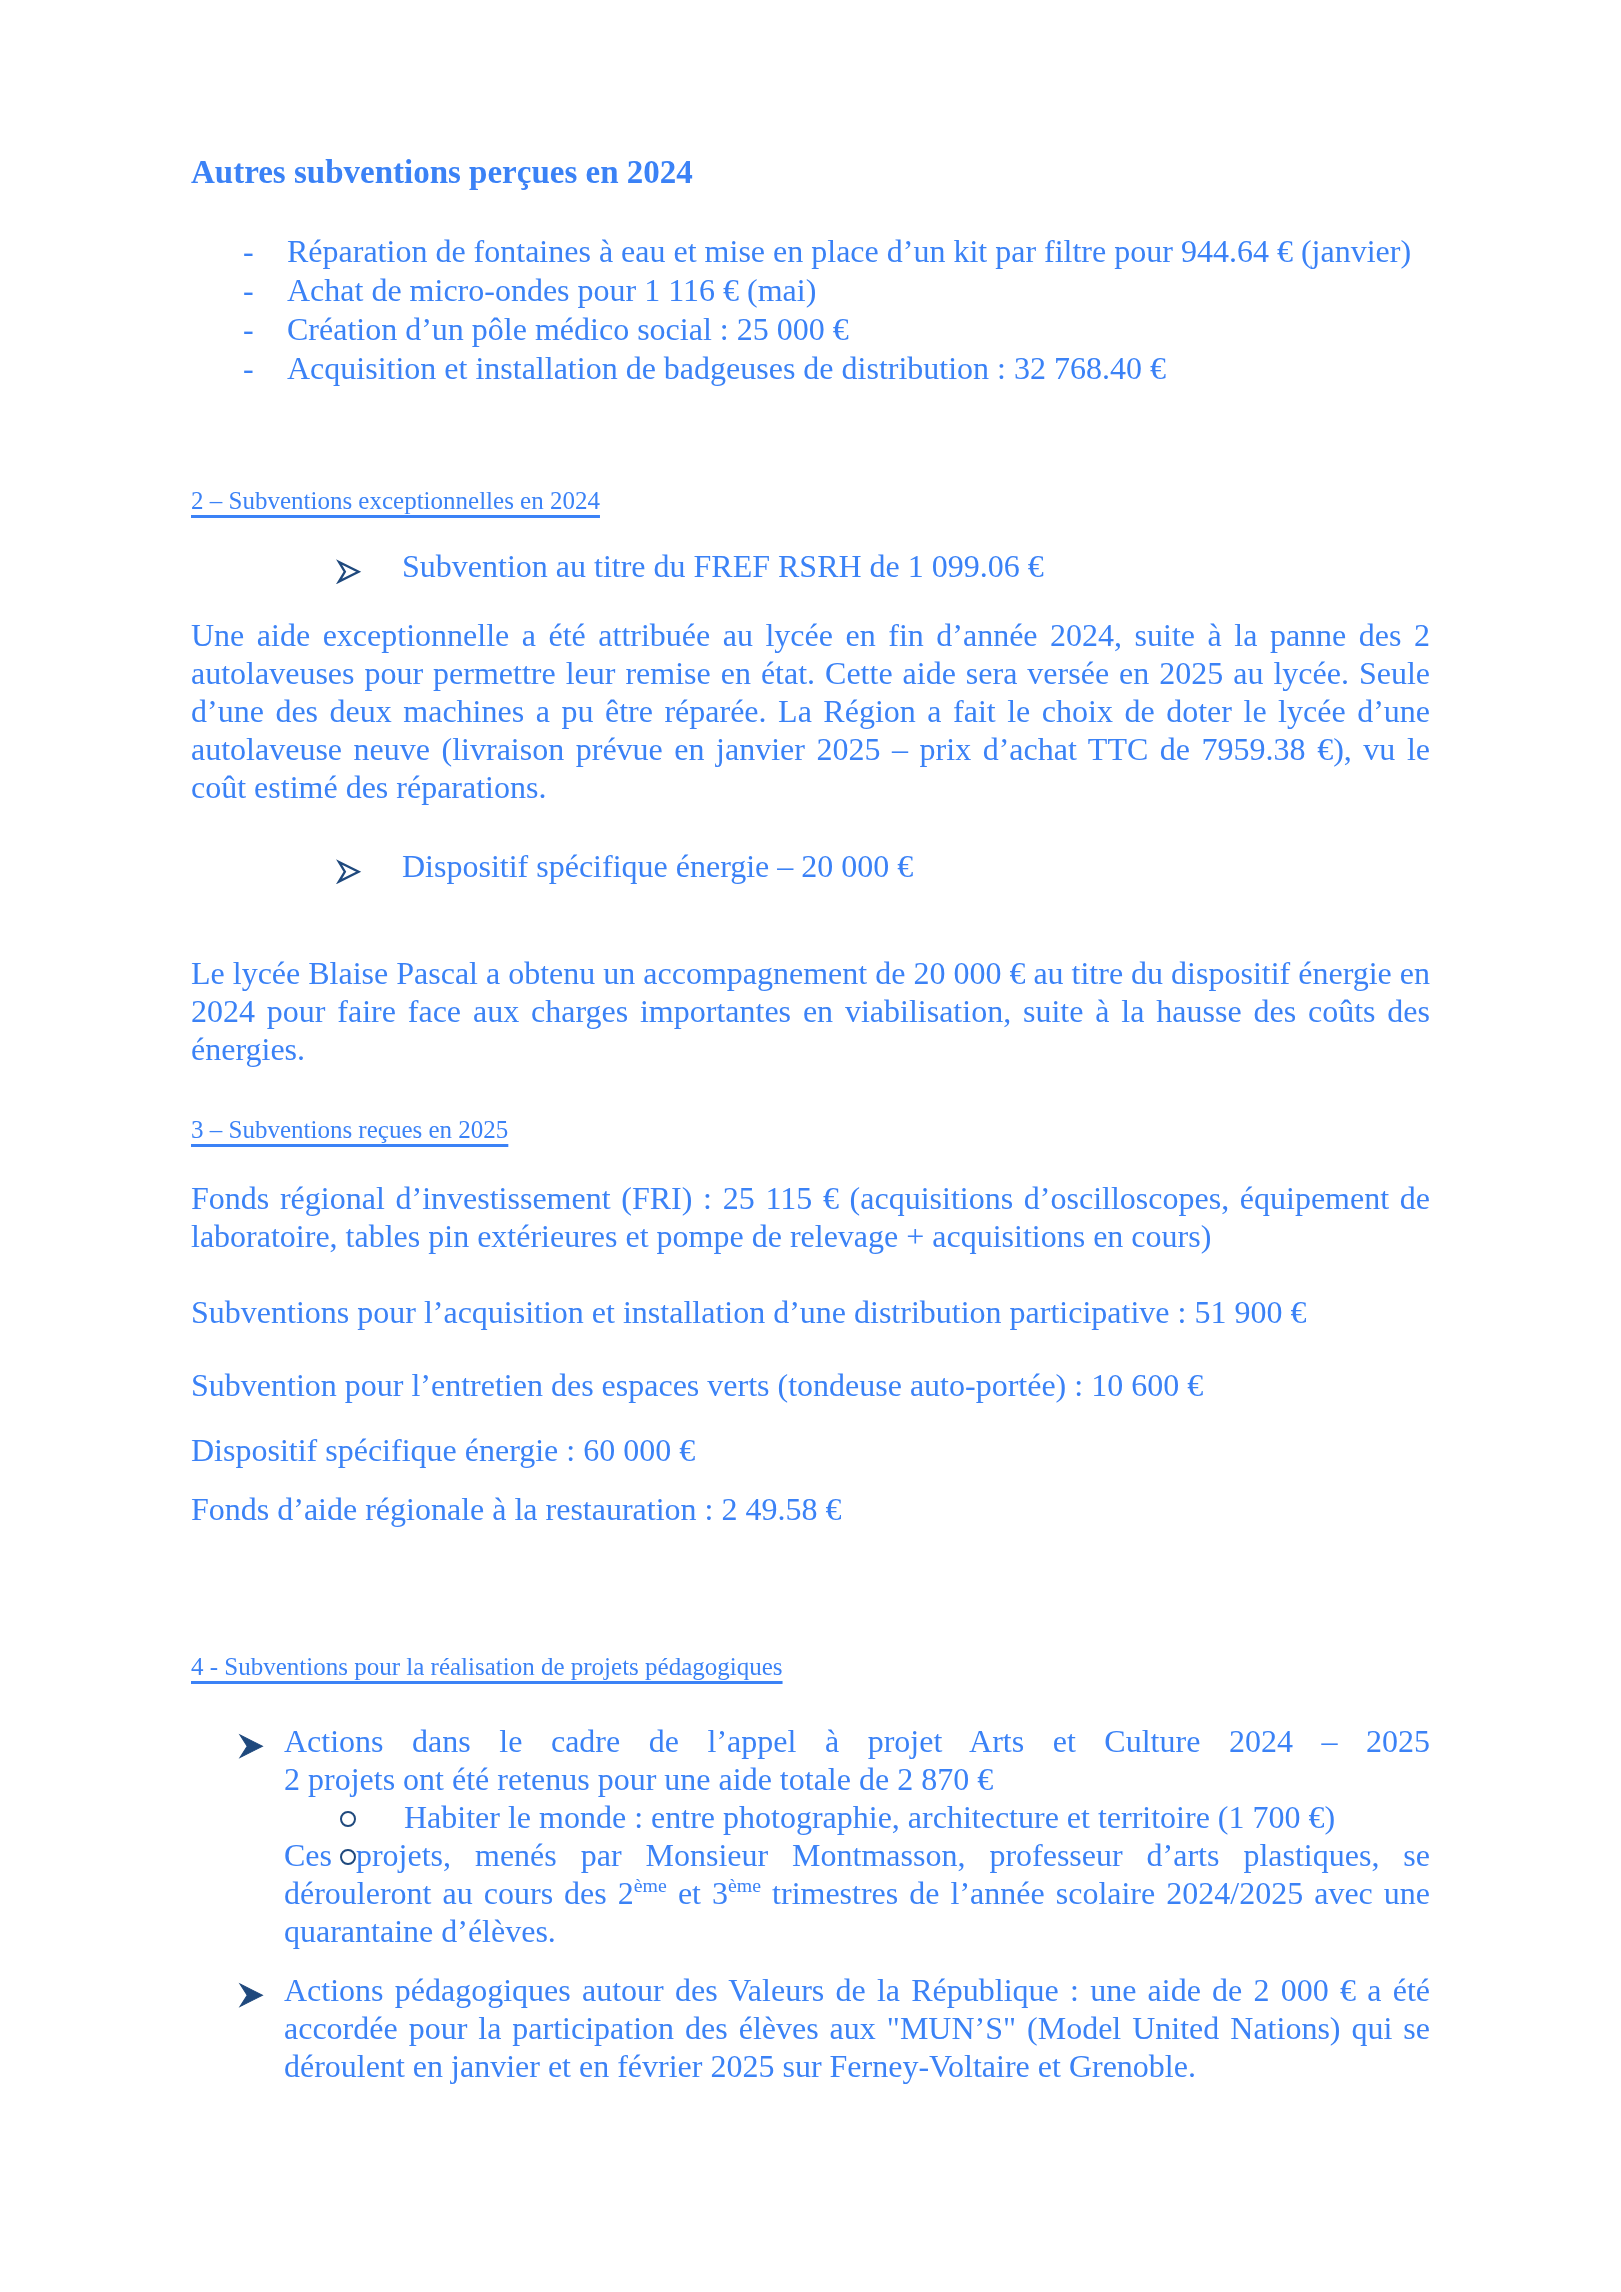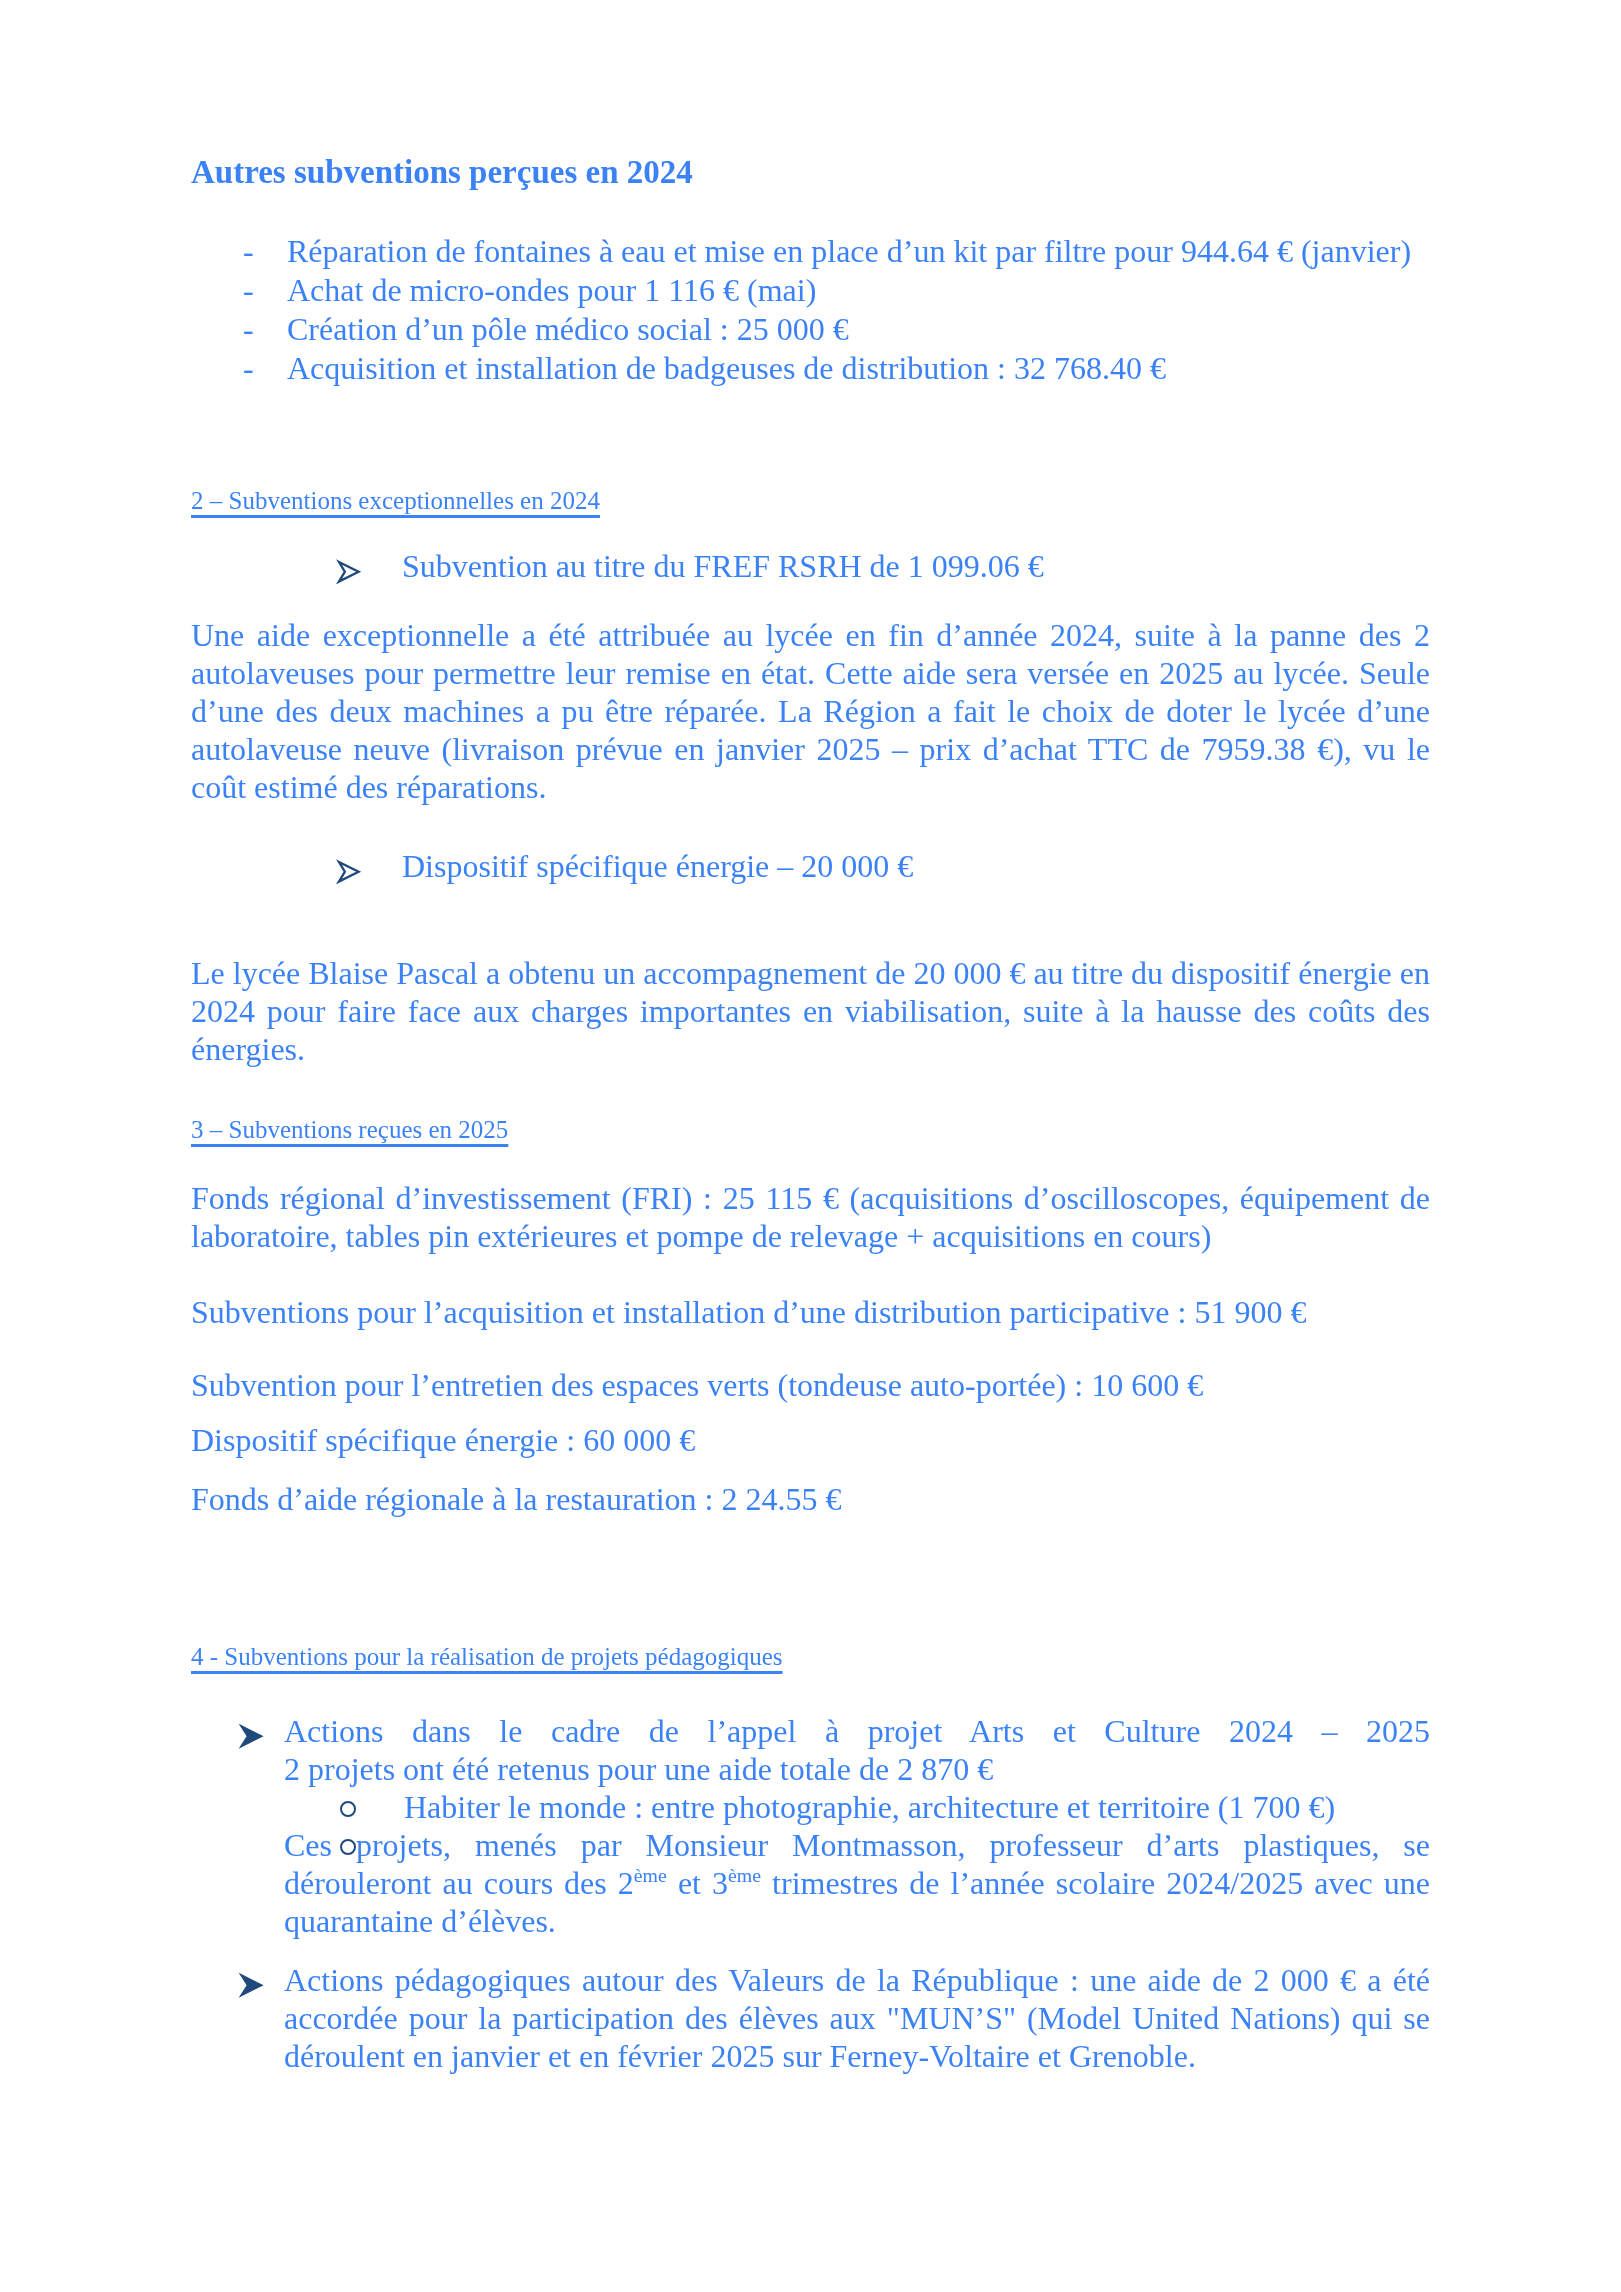--- a/index.html
+++ b/index.html
@@ -27,21 +27,21 @@
   .mt-list   { margin-top:39px; }
   .mt-sec2   { margin-top:92px; }
   .mt-fref   { margin-top:25.5px; }
   .mt-para1  { margin-top:31px; }
   .mt-energie{ margin-top:41px; }
   .mt-para2  { margin-top:69px; }
   .mt-sec3   { margin-top:41px; }
   .mt-fri    { margin-top:29px; }
   .mt-r51    { margin-top:38px; }
   .mt-r10    { margin-top:35px; }
-  .mt-r60    { margin-top:17px; }
+  .mt-r60    { margin-top:27px; }
   .mt-r20    { margin-top:21.6px; }
   .mt-sec4   { margin-top:118px; }
   .mt-arts   { margin-top:35px; }
   .mt-rep    { margin-top:21px; }
 
   .row-dash { position:relative; padding-left:96px; line-height:39px; }
   .row-dash .dash { position:absolute; left:52px; }
 
   .row-arrow2 { position:relative; padding-left:211px; }
   .row-arrow2 .arrow { position:absolute; left:145px; top:7.8px; }
@@ -108,21 +108,21 @@
   <h2 class="h2 mt-sec3">3 – Subventions reçues en 2025</h2>
 
   <p class="just mt-fri"><b>Fonds régional d’investissement (FRI) :</b><span> 25 115 € (acquisitions d’oscilloscopes, équipement de laboratoire, tables pin extérieures et pompe de relevage + acquisitions en cours)</span></p>
 
   <p class="mt-r51"><b>Subventions pour l’acquisition et installation d’une distribution participative</b><span> : 51 900 €</span></p>
 
   <p class="mt-r10"><b>Subvention pour l’entretien des espaces verts (tondeuse auto-portée) :</b><span> 10 600 €</span></p>
 
   <p class="mt-r60"><b>Dispositif spécifique énergie</b><span> : 60 000 €</span></p>
 
-  <p class="mt-r20"><b>Fonds d’aide régionale à la restauration</b><span> : 2 24.55 €</span></p>
+  <p class="mt-r20"><b>Fonds d’aide régionale à la restauration</b><span> : 2 49.58 €</span></p>
 
   <h2 class="h2 mt-sec4">4 - Subventions pour la réalisation de projets pédagogiques</h2>
 
   <div class="row-arrow1 mt-arts">
     <span class="arrow">
       <svg width="26.5" height="26.5" viewBox="0 0 26 26">
           <polygon points="2,2 24,13 2,24 9,13" fill="#1F497D" stroke="#1F497D" stroke-width="1" stroke-linejoin="miter"></polygon>
         </svg>
     </span>
     <div class="line-just-last"><b>Actions dans le cadre de l’appel à projet Arts et Culture</b><span> 2024 – 2025</span></div>

